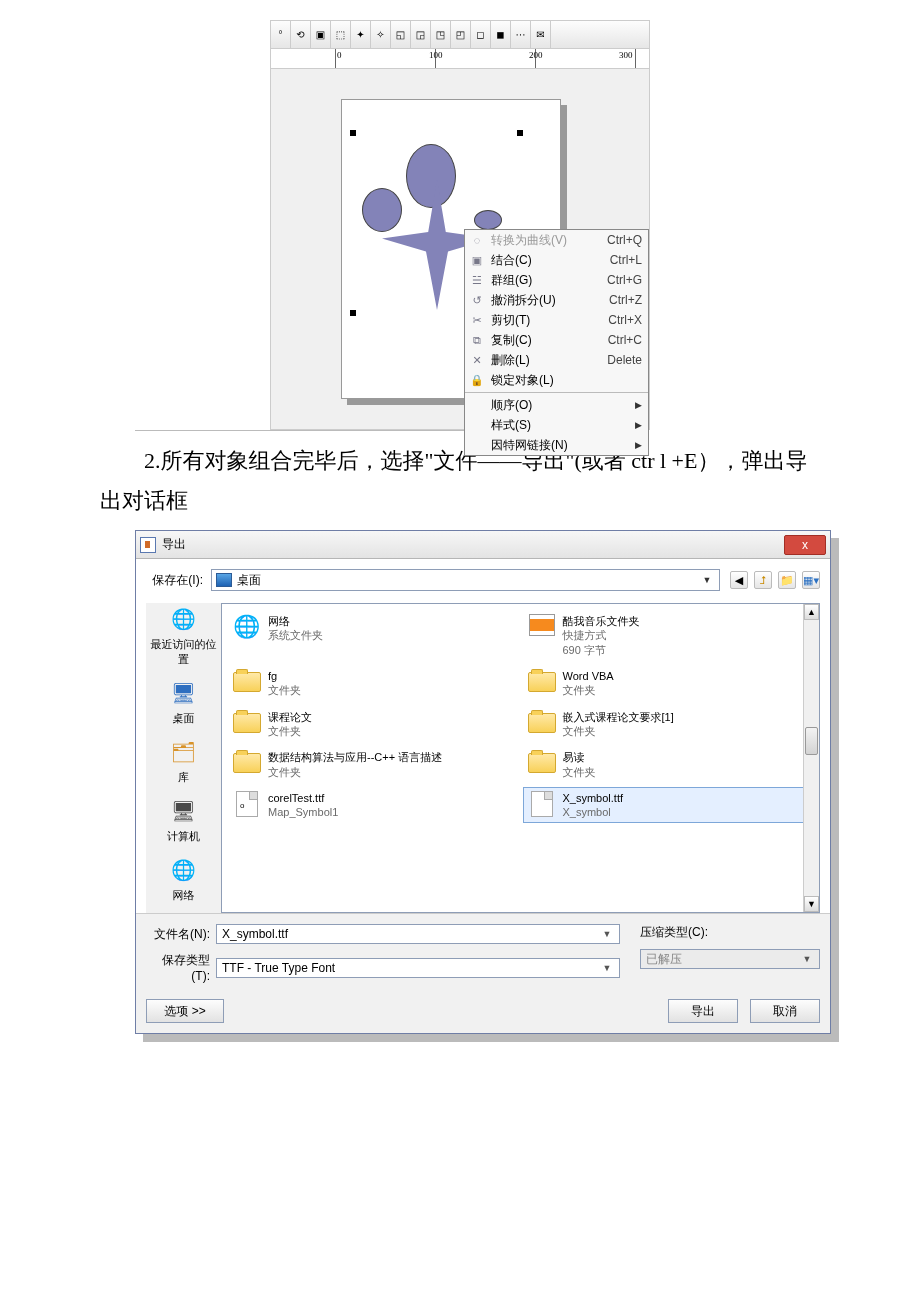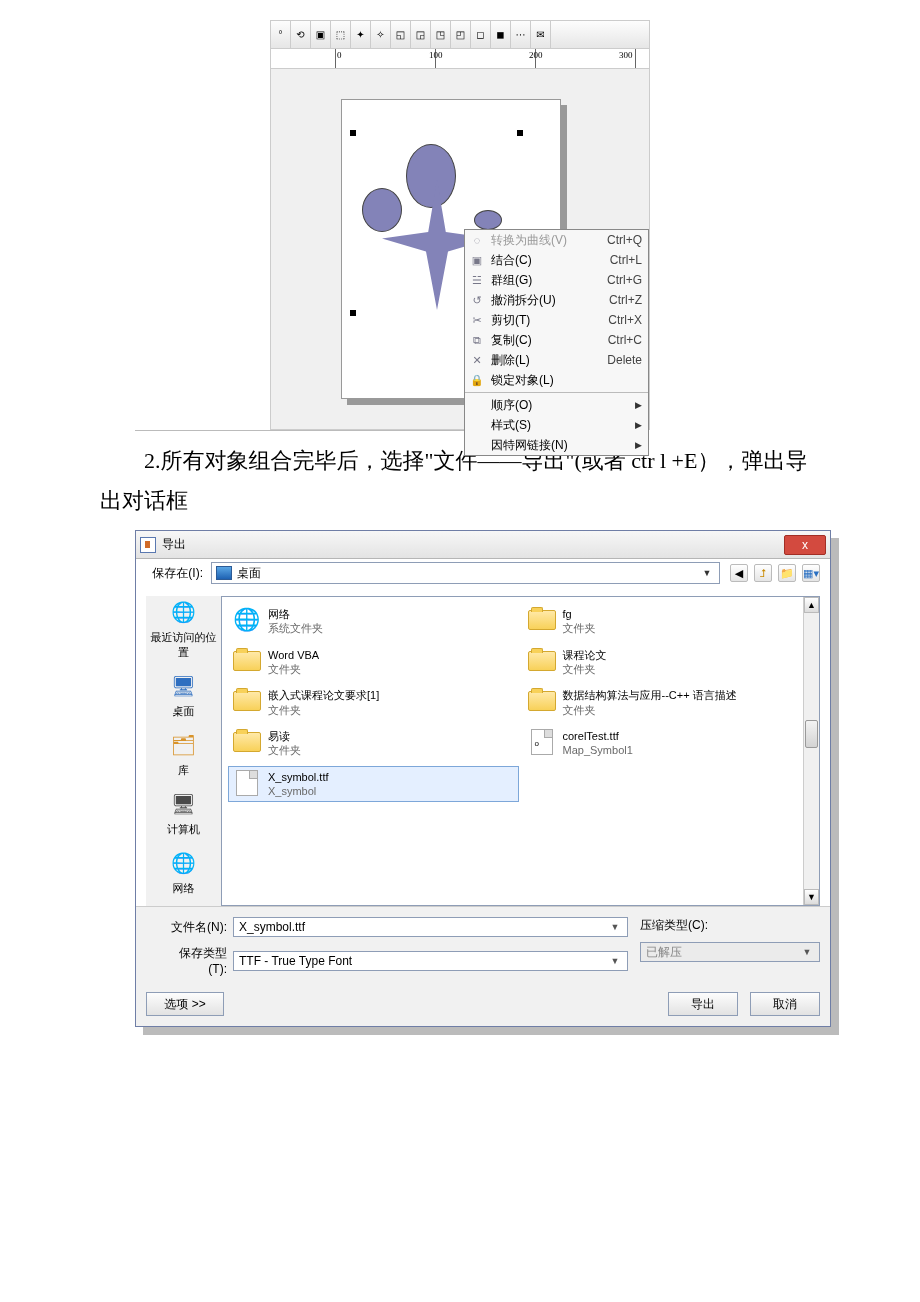--- a/index.html
+++ b/index.html
@@ -135,21 +135,21 @@
   .dlg-close {
     width: 42px; height: 20px;
     background: #d34a3f;
     border: 1px solid #a12e25;
     color: #fff;
     border-radius: 2px;
     display: flex; align-items: center; justify-content: center;
     font-size: 12px;
   }
   .dlg-body { display: flex; background: #f1f1f1; }
-  .dlg-upper { padding: 3px 10px 0 10px; border-bottom: 1px solid #ccc; }
+  .dlg-upper { padding: 10px 10px 0 10px; border-bottom: 1px solid #ccc; }
   .dlg-lower { padding: 10px; background:#f1f1f1; }
   .saveline {
     display: flex; align-items: center; margin-bottom: 12px;
   }
   .saveline-label { width: 65px; text-align: right; padding-right: 8px; }
   .saveline-combo {
     flex: 1;
     height: 22px;
     background: #fff;
     border: 1px solid #8e9db6;
@@ -211,21 +211,21 @@
   .file-shape::after { content:""; position:absolute; top:0; right:0; width:7px; height:7px; background:#ddd; border-left:1px solid #aaa; border-bottom:1px solid #aaa;}
   .file-info { display: flex; flex-direction: column; line-height: 1.3; }
   .file-info .sub { color: #6a6a6a; }
   .scrollbar {
     position: absolute;
     right: 0; top: 0; bottom: 0; width: 16px;
     background: #f0f0f0; border-left:1px solid #ccc;
   }
   .scroll-arrow { height: 16px; display:flex; align-items:center; justify-content:center; font-size:9px; background:linear-gradient(#fff,#dcdcdc); border:1px solid #bbb;}
   .scroll-thumb { position:absolute; left:1px; right:1px; top:40%; height:28px; background:linear-gradient(#f3f3f3,#d3d3d3); border:1px solid #999; border-radius:2px;}
-  .dlg-fields-wrap { display:flex; gap:12px; align-items:flex-start;margin-left:17px; }
+  .dlg-fields-wrap { display:flex; gap:20px; align-items:flex-start; }
   .dlg-fields-left { flex:1; }
   .dlg-fields-right { width: 180px; }
   .field-row { display:flex; align-items:center; margin-bottom:8px;}
   .field-row .lbl { width:70px; text-align:right; padding-right:6px;}
   .field-input {
     flex:1; height:20px; border:1px solid #8e9db6; background:#fff;
     display:flex; align-items:center; padding:0 5px;
   }
   .field-input.disabled { background:#ebebeb; color:#888;}
   .field-dd { width:14px; text-align:center; font-size:9px; color:#555;}
@@ -409,20 +409,30 @@
 
           <div class="file-item">
             <div class="file-icon">
                 <span style="font-size:22px;color:#2f6fc0">🌐</span>
               </div>
             <div class="file-info">
               <span>网络</span>
               <span class="sub">系统文件夹</span>
             </div>
           </div>
+          <div class="file-item">
+            <div class="file-icon">
+                <span style="position:relative;display:inline-block"><span style="display:inline-block;width:26px;height:22px;background:linear-gradient(#fff 0 4px,#f68a1e 4px 16px,#fff 16px);border:1px solid #999"></span></span>
+              </div>
+            <div class="file-info">
+              <span>酷我音乐文件夹</span>
+              <span class="sub">快捷方式</span>
+              <span class="sub">690 字节</span>
+            </div>
+          </div>
 
           <div class="file-item">
             <div class="file-icon">
                 <span class="folder-shape"></span>
               </div>
             <div class="file-info">
               <span>fg</span>
               <span class="sub">文件夹</span>
             </div>
           </div>

